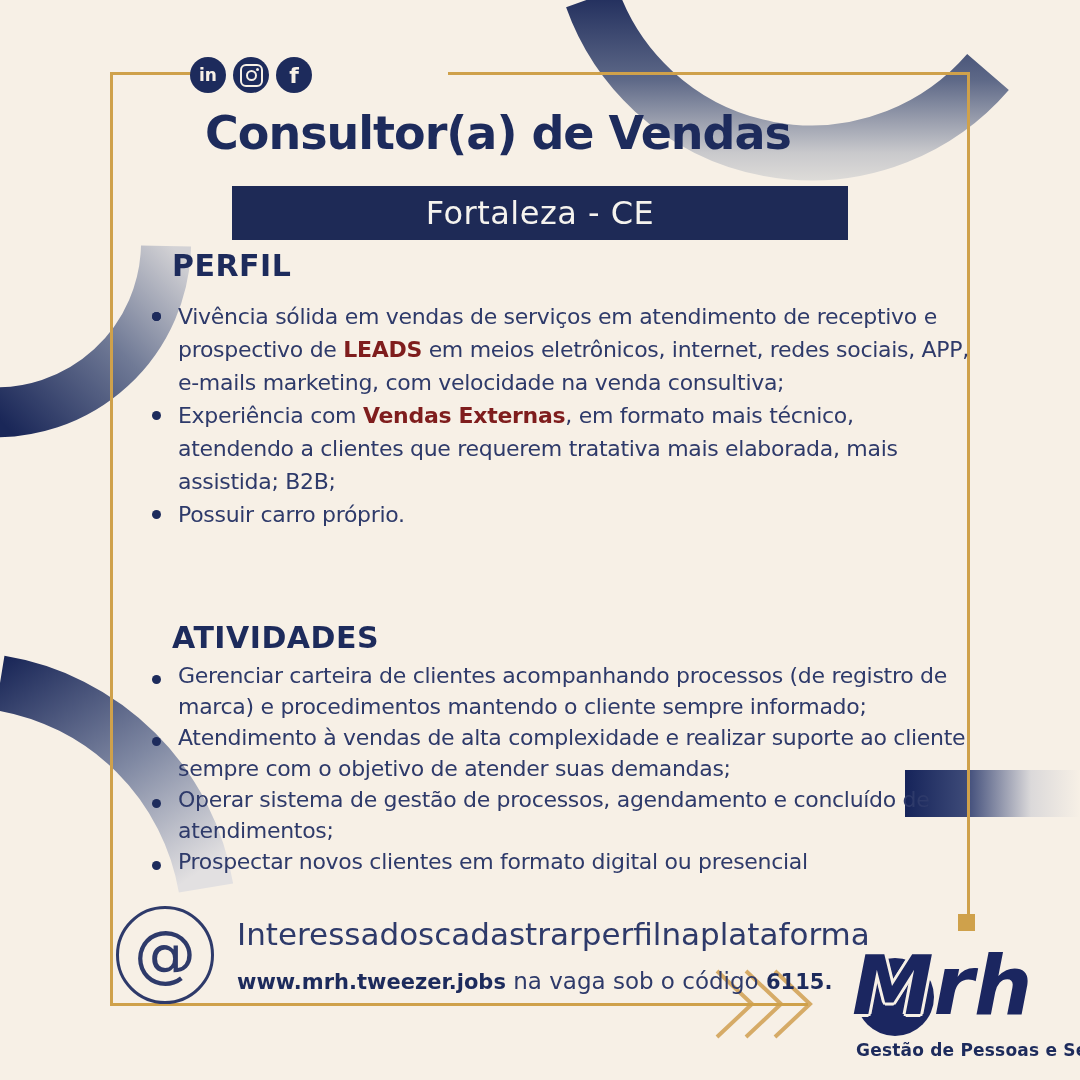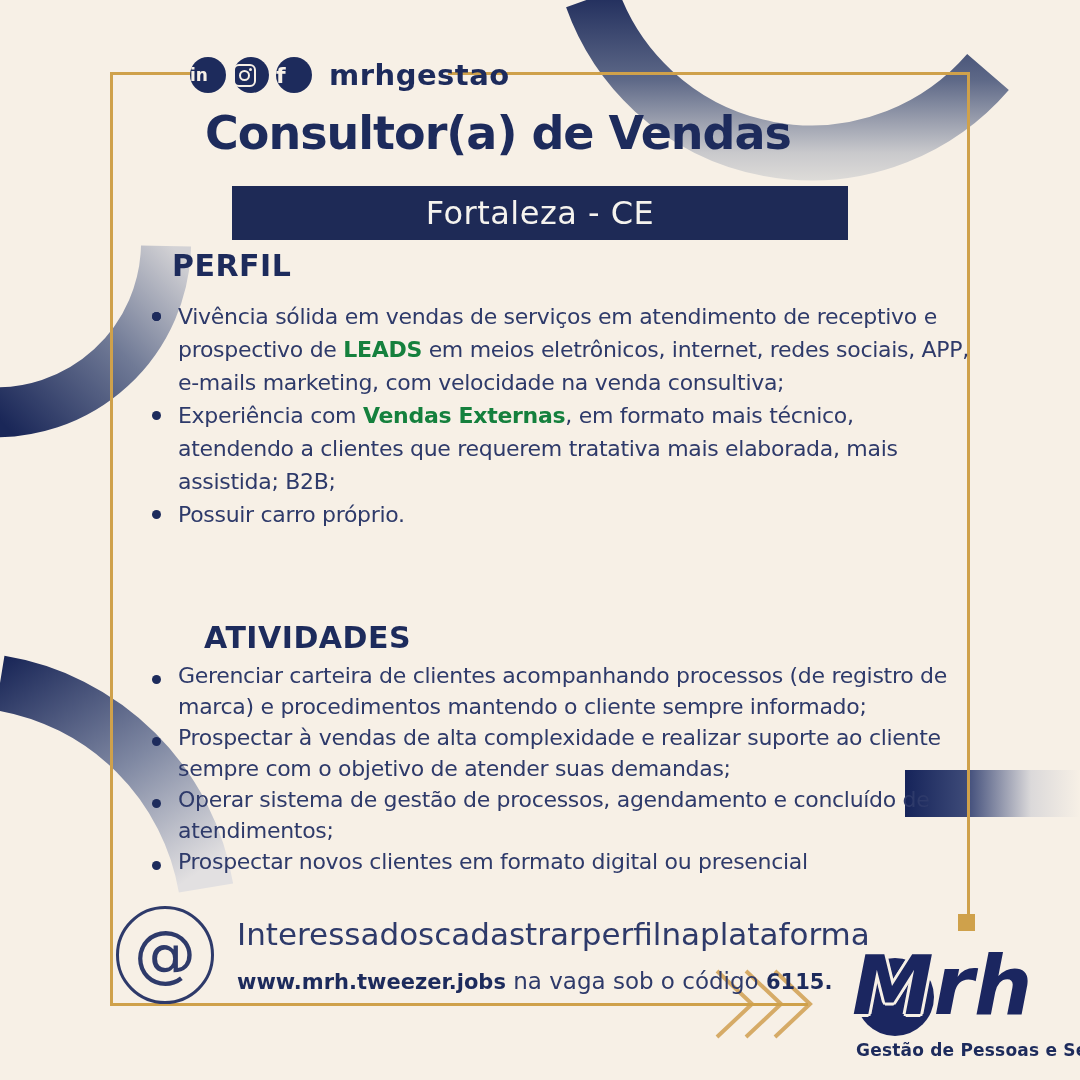--- a/index.html
+++ b/index.html
@@ -22,44 +22,44 @@
   .frame-top-b{left:448px;top:72px;width:522px;height:3px;}
   .frame-left{left:110px;top:72px;width:3px;height:934px;}
   .frame-right{left:967px;top:72px;width:3px;height:846px;}
   .frame-bottom{left:110px;top:1003px;width:698px;height:3px;}
   .frame-square{left:958px;top:914px;width:17px;height:17px;}
   
   .content{z-index:3;}
   
   .social-row{left:190px;top:57px;display:flex;align-items:center;z-index:3;}
   .soc-icon{width:36px;height:36px;border-radius:50%;background:#1d2b5c;color:#f7f0e6;
-    display:flex;align-items:center;justify-content:flex-start;margin-right:7px;position:relative;}
+    display:flex;align-items:center;justify-content:center;margin-right:7px;position:relative;}
   .soc-icon.linkedin span{font-size:17px;font-weight:700;}
   .soc-icon.facebook span{font-size:22px;font-weight:700;}
   .ig-frame{width:19px;height:19px;border:2px solid #f7f0e6;border-radius:6px;position:relative;}
   .ig-lens{position:absolute;left:4px;top:4px;width:7px;height:7px;border:2px solid #f7f0e6;border-radius:50%;}
   .ig-dot{position:absolute;right:2px;top:2px;width:3px;height:3px;background:#f7f0e6;border-radius:50%;}
   .handle{margin-left:10px;font-size:29px;font-weight:600;color:#1d2b5c;letter-spacing:.5px;}
   
   .title{left:110px;top:106px;width:776px;text-align:center;
     font-size:46px;font-weight:800;color:#1d2b5c;letter-spacing:-1px;z-index:3;}
   .banner{left:232px;top:186px;width:616px;height:54px;background:#1e2a56;
     display:flex;align-items:center;justify-content:center;z-index:3;}
   .banner span{color:#f5f3ee;font-size:32px;font-weight:500;letter-spacing:.5px;}
   
   .sec-heading{font-size:30px;font-weight:700;color:#1d2b5c;z-index:3;letter-spacing:.5px;}
   .h-perfil{left:172px;top:248px;}
-  .h-atividades{left:172px;top:620px;margin-left:32px;}
+  .h-atividades{left:172px;top:620px;}
   .bullet-list{left:150px;width:820px;z-index:3;color:#2e3a6a;font-size:22px;letter-spacing:-.3px;}
   .list-perfil{top:300px;line-height:33px;}
   .list-atividades{top:660px;line-height:31px;}
   .bullet-item{position:relative;padding-left:28px;}
   .bullet-item .dot{position:absolute;left:2px;top:12px;width:9px;height:9px;border-radius:50%;background:#1d2b5c;}
   .list-atividades .bullet-item .dot{top:15px;}
-  .b{font-weight:700;color:#15803d;}
+  .b{font-weight:700;color:#7f1d1d;}
   
   .at-icon{left:116px;top:906px;width:92px;height:92px;border:3px solid #2e3a6a;border-radius:50%;
     display:flex;align-items:center;justify-content:center;z-index:3;background:transparent;}
   .at-icon span{font-size:62px;color:#2e3a6a;font-weight:400;margin-top:-4px;}
   .footer-text{left:237px;top:916px;width:618px;z-index:3;}
   .footer-line1{display:flex;justify-content:space-between;font-size:31px;font-weight:400;color:#2e3a6a;align-items:flex-end;}
   .footer-line2{margin-top:16px;white-space:nowrap;font-size:23px;color:#2e3a6a;}
   .footer-line2 .b{font-size:21px;color:#1d2b5c;}
   
   .logo{left:852px;top:942px;width:220px;height:125px;z-index:3;}
@@ -116,40 +116,39 @@
     </div>
   <div class="soc-icon instagram">
     <div class="ig-frame">
       <div class="ig-lens"></div>
       <div class="ig-dot"></div>
     </div>
   </div>
   <div class="soc-icon facebook">
       <span>f</span>
     </div>
-  <div class="handle">mrhgestao</div>
 </div>
 
 <div class="abs title content">Consultor(a) de Vendas</div>
 <div class="abs banner content">
   <span>Fortaleza - CE</span>
 </div>
 
 <div class="abs sec-heading h-perfil content">PERFIL</div>
 <div class="abs bullet-list list-perfil content">
     <div class="bullet-item"><span class="dot"></span></div>
     <div class="bullet-item"><span class="dot"></span><span><span>Vivência sólida em vendas de serviços em atendimento de receptivo e prospectivo de </span><span class="b">LEADS</span><span> em meios eletrônicos, internet, redes sociais, APP, e-mails marketing, com velocidade na venda consultiva;</span></span></div>
     <div class="bullet-item"><span class="dot"></span><span><span>Experiência com </span><span class="b">Vendas Externas</span><span>, em formato mais técnico, atendendo a  clientes que requerem tratativa mais elaborada, mais assistida; B2B;</span></span></div>
     <div class="bullet-item"><span class="dot"></span><span><span>Possuir carro próprio.</span></span></div>
   </div>
 
 <div class="abs sec-heading h-atividades content">ATIVIDADES</div>
 <div class="abs bullet-list list-atividades content">
     <div class="bullet-item"><span class="dot"></span><span><span>Gerenciar carteira de clientes acompanhando processos (de registro de marca) e procedimentos mantendo o cliente sempre informado;</span></span></div>
-    <div class="bullet-item"><span class="dot"></span><span><span>Prospectar à vendas de alta complexidade e realizar suporte ao cliente sempre com o objetivo de atender suas demandas;</span></span></div>
+    <div class="bullet-item"><span class="dot"></span><span><span>Atendimento à vendas de alta complexidade e realizar suporte ao cliente sempre com o objetivo de atender suas demandas;</span></span></div>
     <div class="bullet-item"><span class="dot"></span><span><span>Operar sistema de gestão de processos, agendamento e concluído de atendimentos;</span></span></div>
     <div class="bullet-item"><span class="dot"></span><span><span>Prospectar novos clientes em formato digital ou presencial</span></span></div>
   </div>
 
 <div class="abs at-icon content">
   <span>@</span>
 </div>
 <div class="abs footer-text content">
   <div class="footer-line1">
       <span>Interessados</span>

